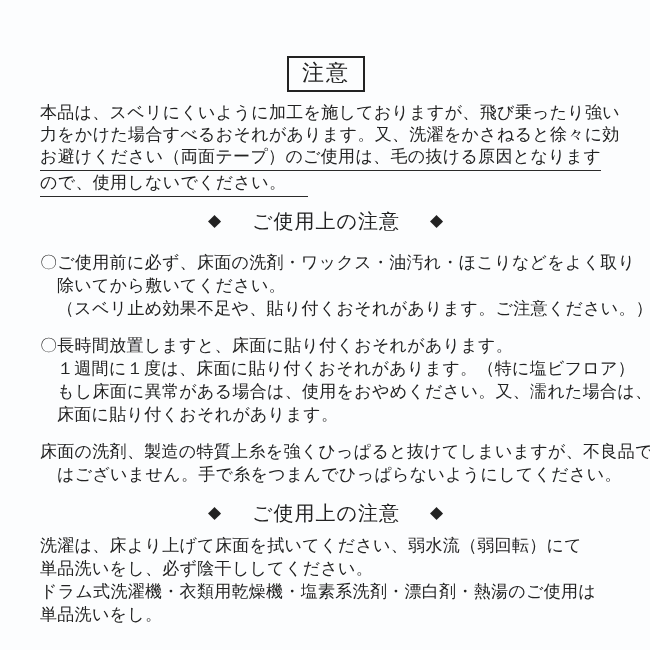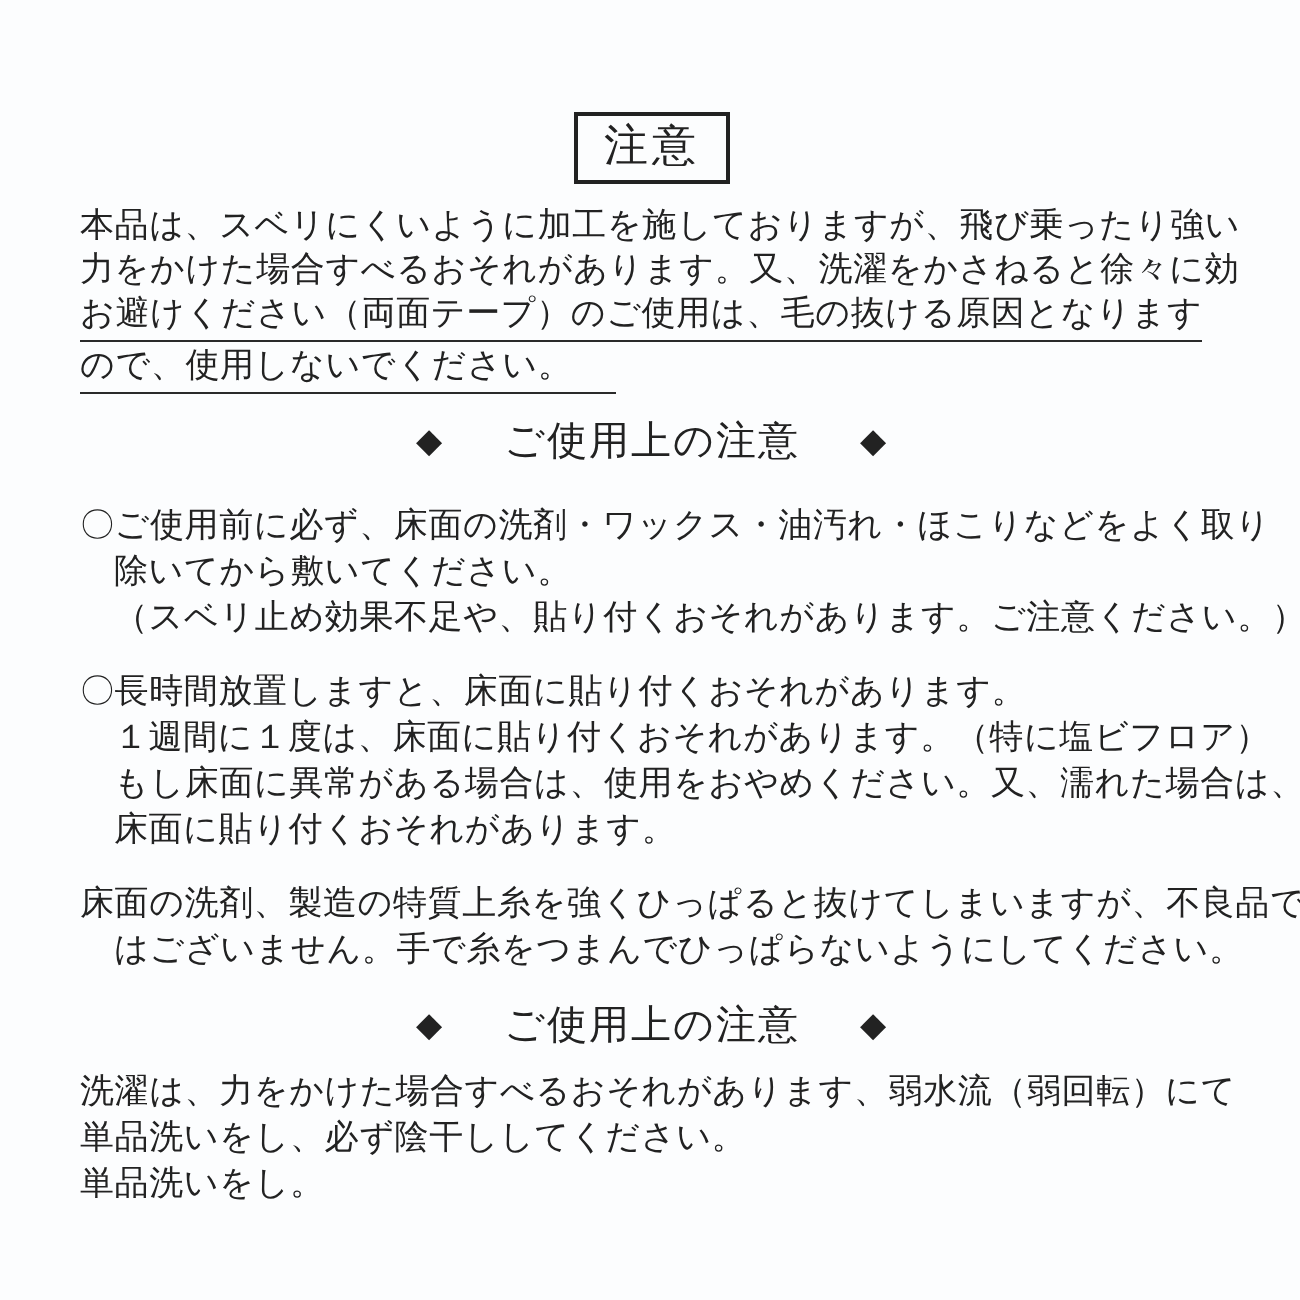--- a/index.html
+++ b/index.html
@@ -109,19 +109,20 @@
       <div class="line cont">はございません。手で糸をつまんでひっぱらないようにしてください。</div>
     </div>
 
     <div class="heading heading-wash">
       <span class="diamond">◆</span>
       <span class="heading-label">ご使用上の注意</span>
       <span class="diamond">◆</span>
     </div>
 
     <div class="wash">
-      <div class="line">洗濯は、力をかけた場合すべるおそれがあります、弱水流（弱回転）にて</div>
+      <div class="line">洗濯は、床より上げて床面を拭いてください、弱水流（弱回転）にて</div>
       <div class="line">単品洗いをし、必ず陰干ししてください。</div>
+      <div class="line">ドラム式洗濯機・衣類用乾燥機・塩素系洗剤・漂白剤・熱湯のご使用は</div>
       <div class="line">単品洗いをし。</div>
     </div>
 
   </div>
 </div>
 
 </body></html>

